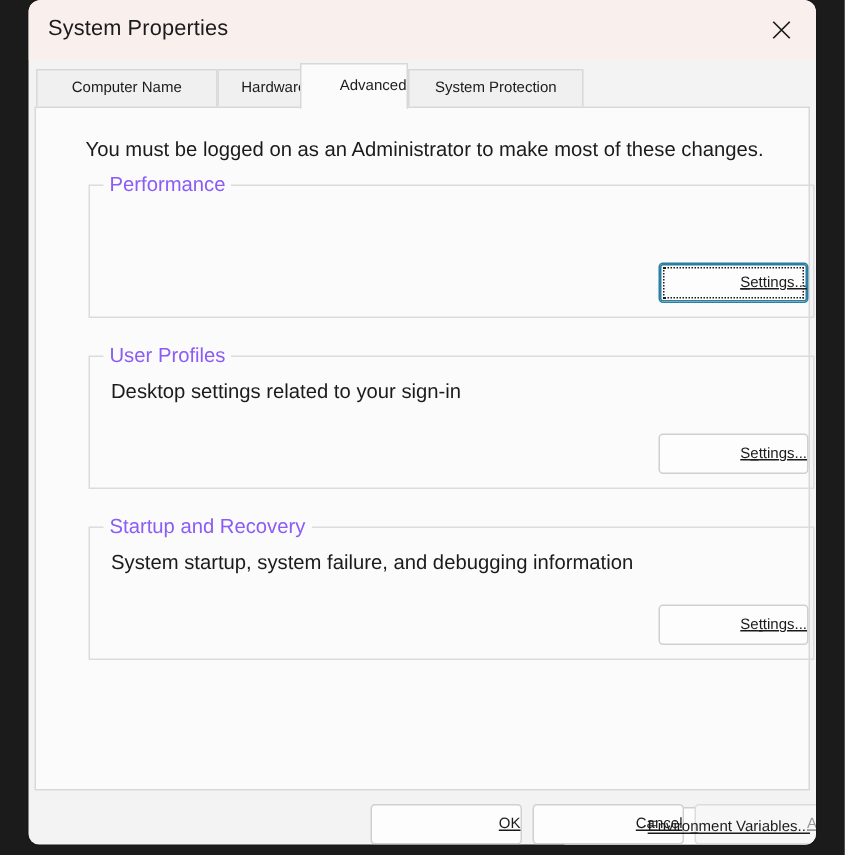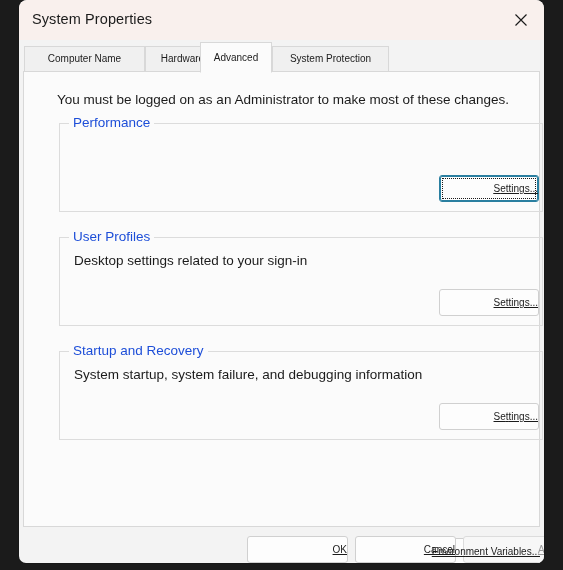--- a/index.html
+++ b/index.html
@@ -116,21 +116,21 @@
     border: 1px solid #dcdcdc;
     background: transparent;
   }
   .groupbox .legend {
     position: absolute;
     left: 9px;
     top: -9px;
     padding: 0 4px;
     background: #fbfbfb;
     font-size: 13.5px;
-    color: #1d4ed8;
+    color: #8b5cf6;
     white-space: nowrap;
   }
   .groupbox .desc {
     position: absolute;
     left: 14px;
     top: 15px;
     font-size: 13.5px;
     color: #1b1b1b;
     white-space: nowrap;
   }
@@ -188,21 +188,21 @@
     <div id="close-button">
       <svg width="14" height="14" viewBox="0 0 14 14">
         <path d="M1.5 1.5 L12.5 12.5 M12.5 1.5 L1.5 12.5" stroke="#1b1b1b" stroke-width="1.15" fill="none"></path>
       </svg>
     </div>
   </div>
 
   <div id="tabstrip">
     <div class="tab" style="left:5px; width:121px;">Computer Name</div>
     <div class="tab" style="left:126px; width:75px;">Hardware</div>
-    <div class="tab active" style="left:181px; width:72px;">Advanced</div>
+    <div class="tab active" style="left:181px; width:72px;text-align:right;">Advanced</div>
     <div class="tab" style="left:253px; width:117px;">System Protection</div>
     <div class="tab" style="left:370px; width:64px;margin-top:36px;">Remote</div>
   </div>
 
   <div id="content-panel">
 
     <div id="admin-note">You must be logged on as an Administrator to make most of these changes.</div>
 
     <div class="groupbox" style="top:51px; height:89px;">
       <div class="legend">Performance</div>

